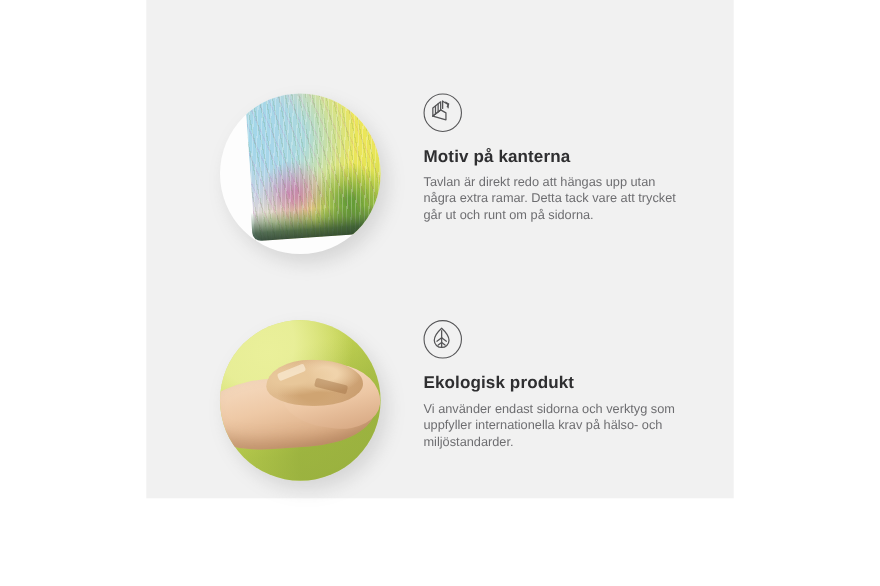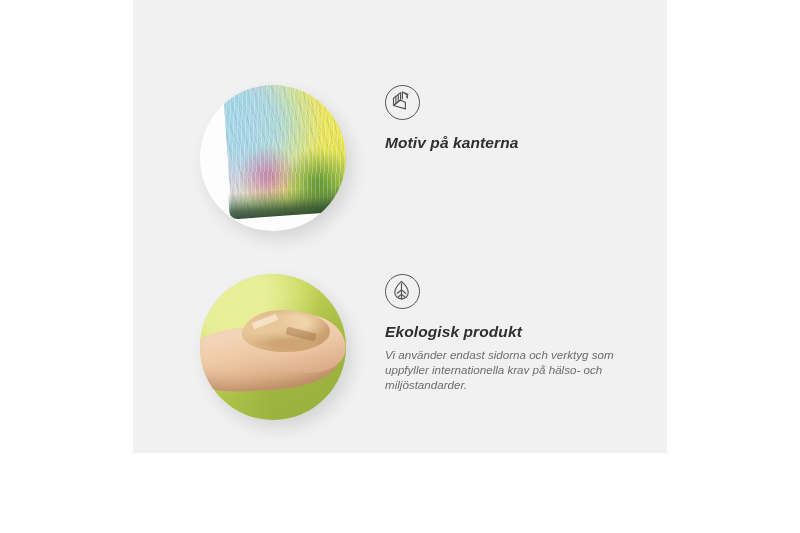--- a/index.html
+++ b/index.html
@@ -16,30 +16,29 @@
     font-family: "Liberation Sans", "DejaVu Sans", sans-serif;
   }
   
   .panel {
     position: absolute;
     left: 133px;
     top: 0;
     width: 534px;
     height: 453px;
     background: #f1f1f1;
-    font-style: italic;
   }
   
   .feature {
     position: absolute;
     left: 0;
     width: 534px;
   }
   #feature-edges { top: 85px; height: 160px; }
-  #feature-eco   { top: 274px; height: 160px; }
+  #feature-eco   { top: 291px; height: 160px; }
 
   
   .media-circle {
     position: absolute;
     left: 67px;             
     top: 0;
     width: 146px;
     height: 146px;
     border-radius: 50%;
     overflow: hidden;
@@ -204,20 +203,21 @@
             <path d="M9.9 17.6 L9.9 10.4"></path>
             <path d="M12.3 15.7 L12.3 8.5"></path>
             <path d="M14.6 13.9 L19.4 16.6 L19.4 22.9 L7.5 19.5"></path>
             <path d="M16.4 12.6 L16.4 6.0"></path>
             <path d="M16.4 6.0 L21.4 9.0"></path>
             <path d="M21.4 9.0 L21.4 12.0"></path>
             <path d="M19.2 6.9 L21.9 8.5 L20.6 11.0"></path>
           </svg>
         </span>
         <h2 class="feature-title">Motiv på kanterna</h2>
+        <p class="feature-body">Tavlan är direkt redo att hängas upp utan några extra ramar. Detta tack vare att trycket går ut och runt om på sidorna.</p>
       </div>
     </div>
 
     <div class="feature" id="feature-eco">
 
       <div class="media-circle circle-grass">
         <div class="grass-blur"></div>
         <div class="hand"></div>
         <div class="hand2"></div>
         <div class="chips"></div>

